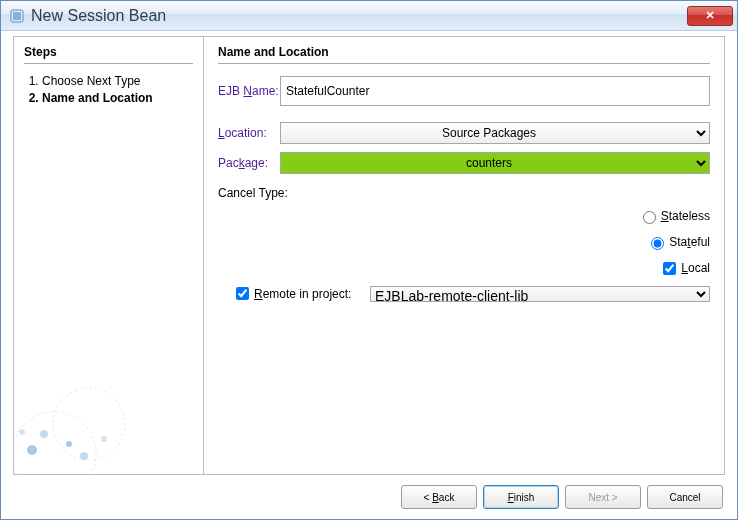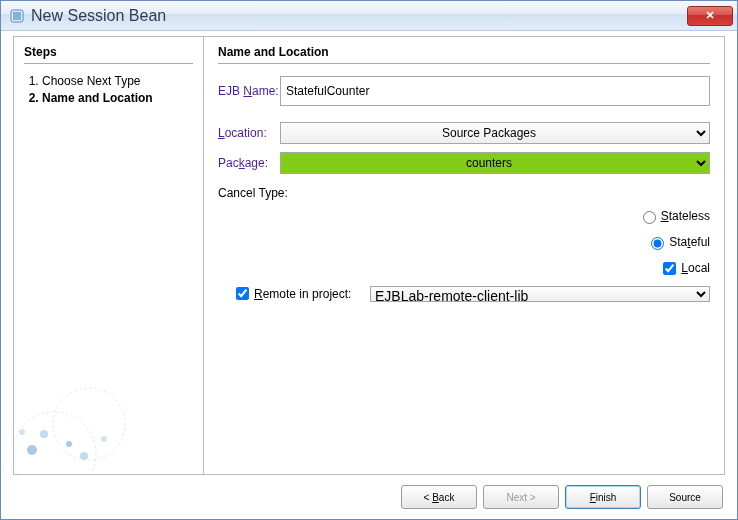--- a/index.html
+++ b/index.html
@@ -287,17 +287,17 @@
         <select class="select">
           <option selected="">EJBLab-remote-client-lib</option>
         </select>
       </div>
     </div>
 
   </div>
 
   <div class="button-bar">
     <button class="btn">&lt; <span class="u">B</span>ack</button>
+    <button class="btn default"><span class="u">F</span>inish</button>
     <button class="btn" disabled="">Next &gt;</button>
-    <button class="btn default"><span class="u">F</span>inish</button>
-    <button class="btn">Source</button>
+    <button class="btn">Cancel</button>
   </div>
 </div>
 
 </body></html>

